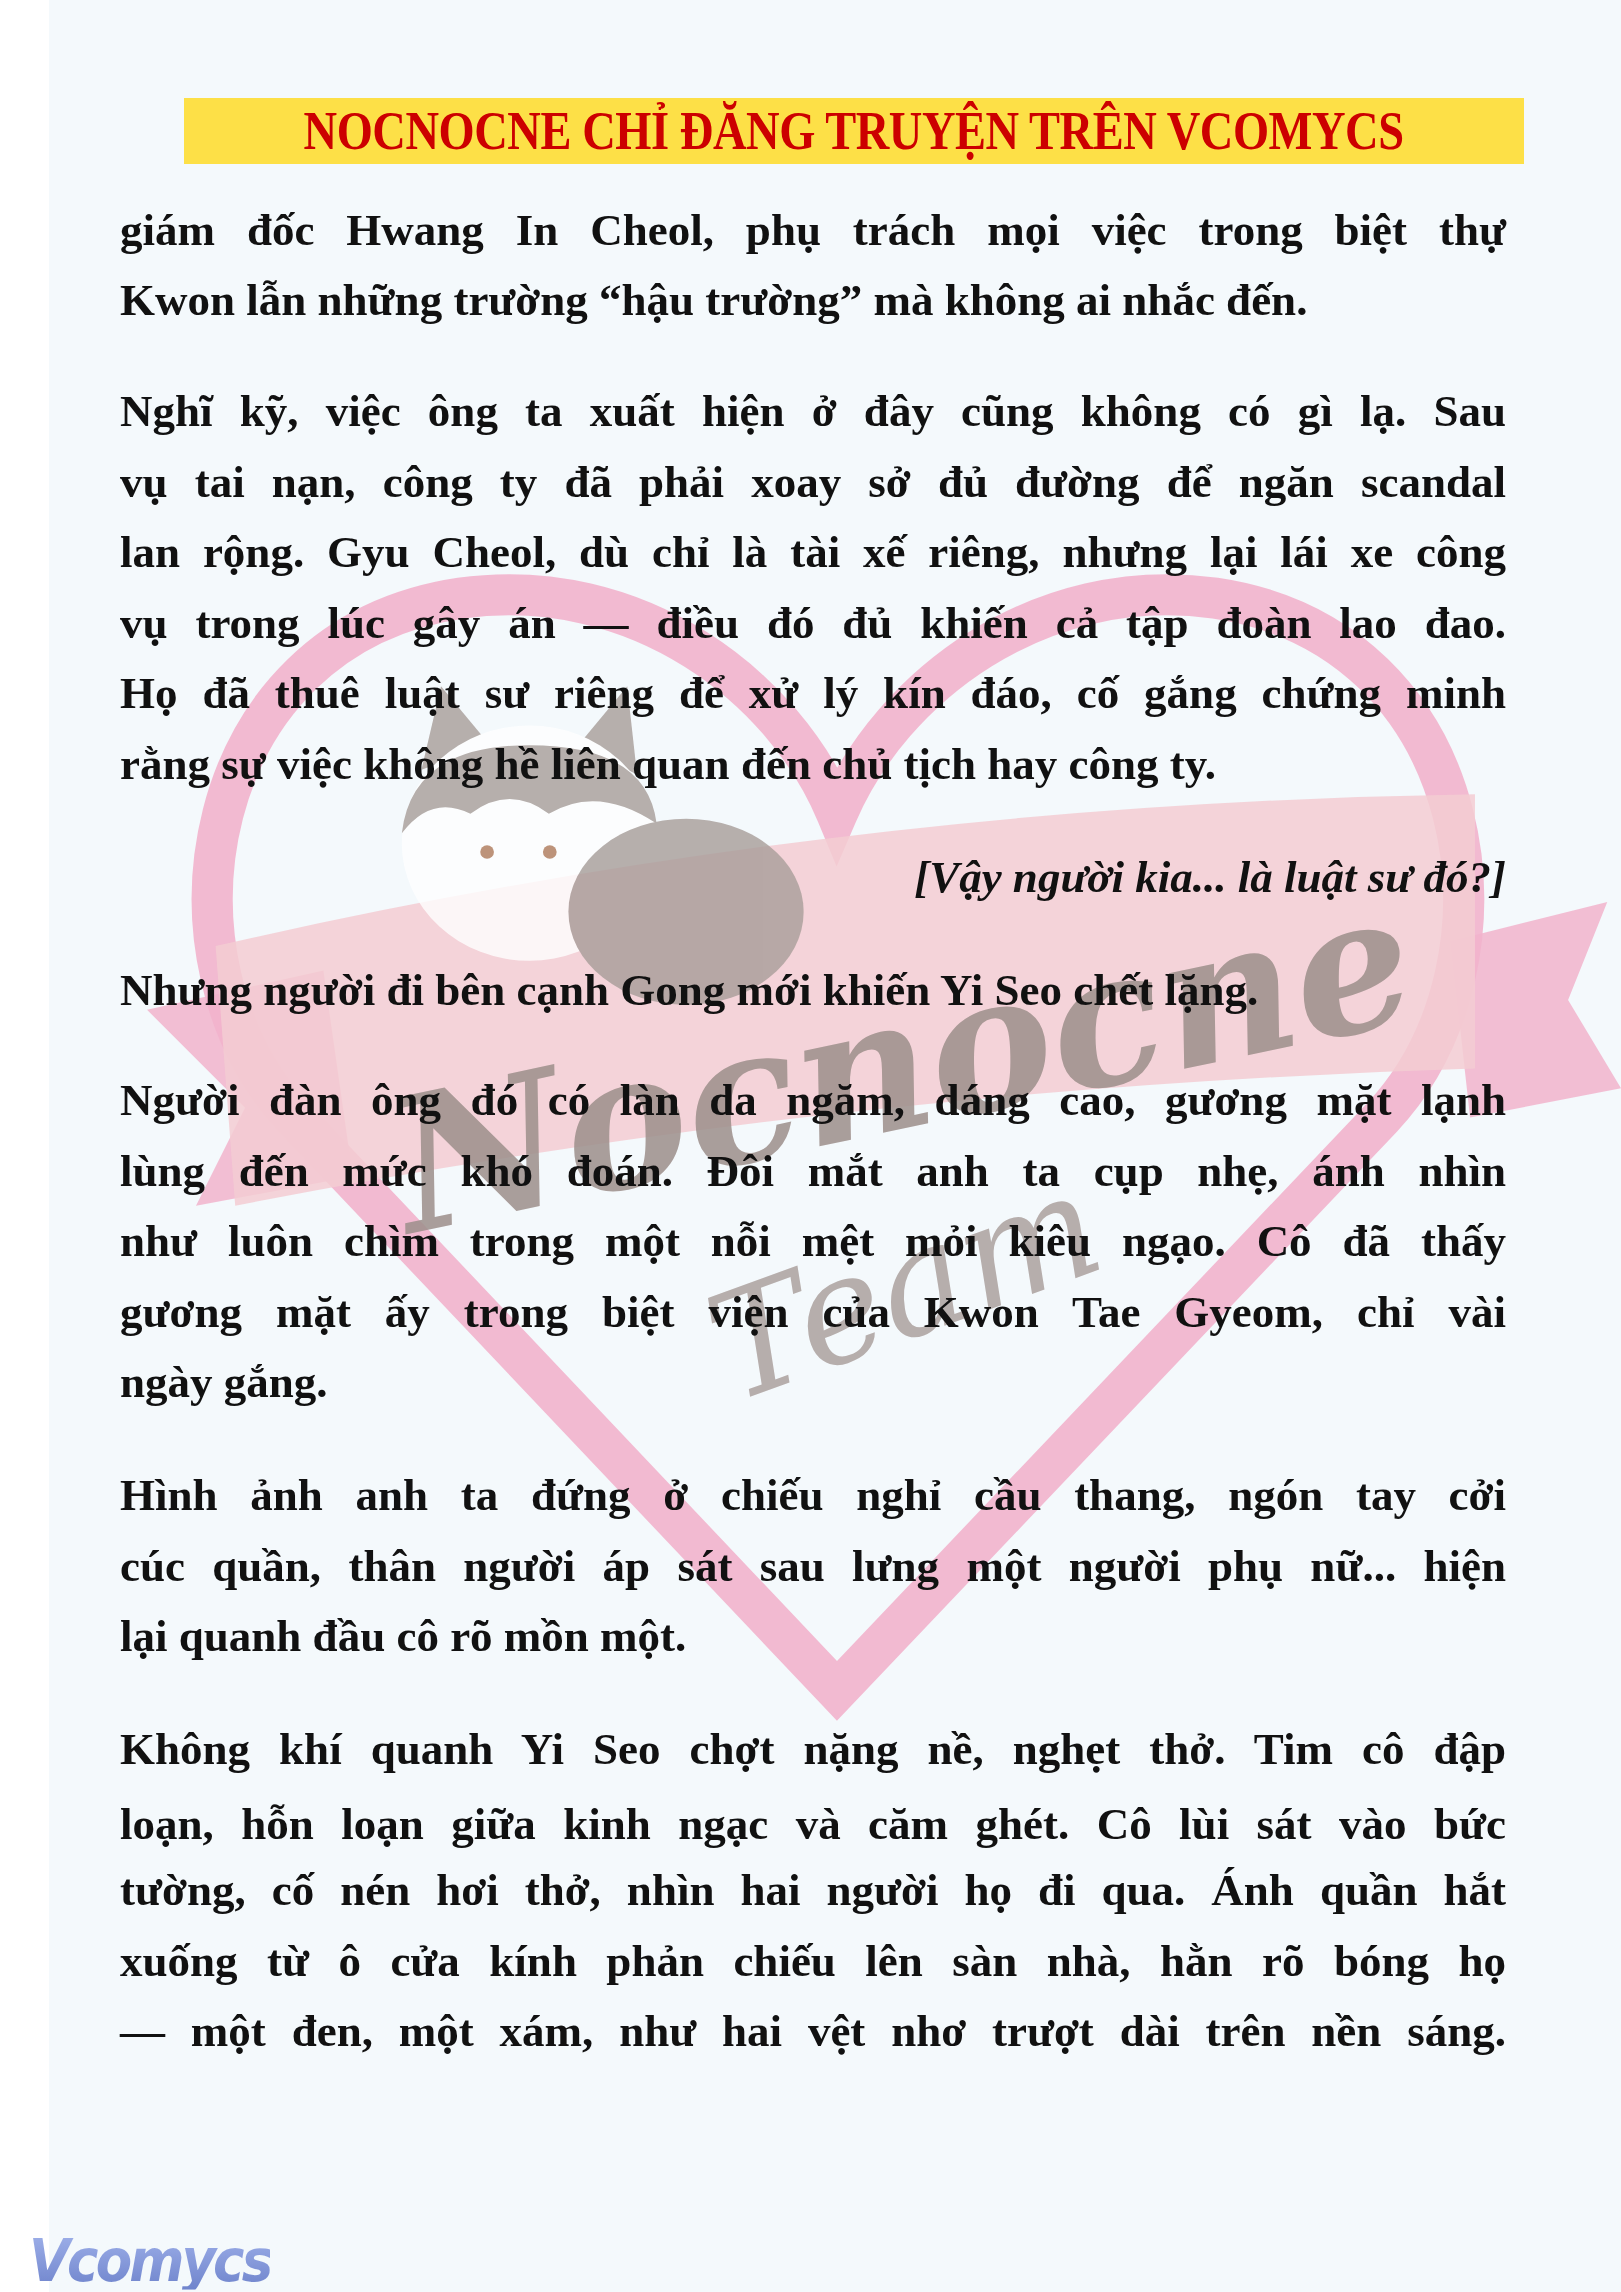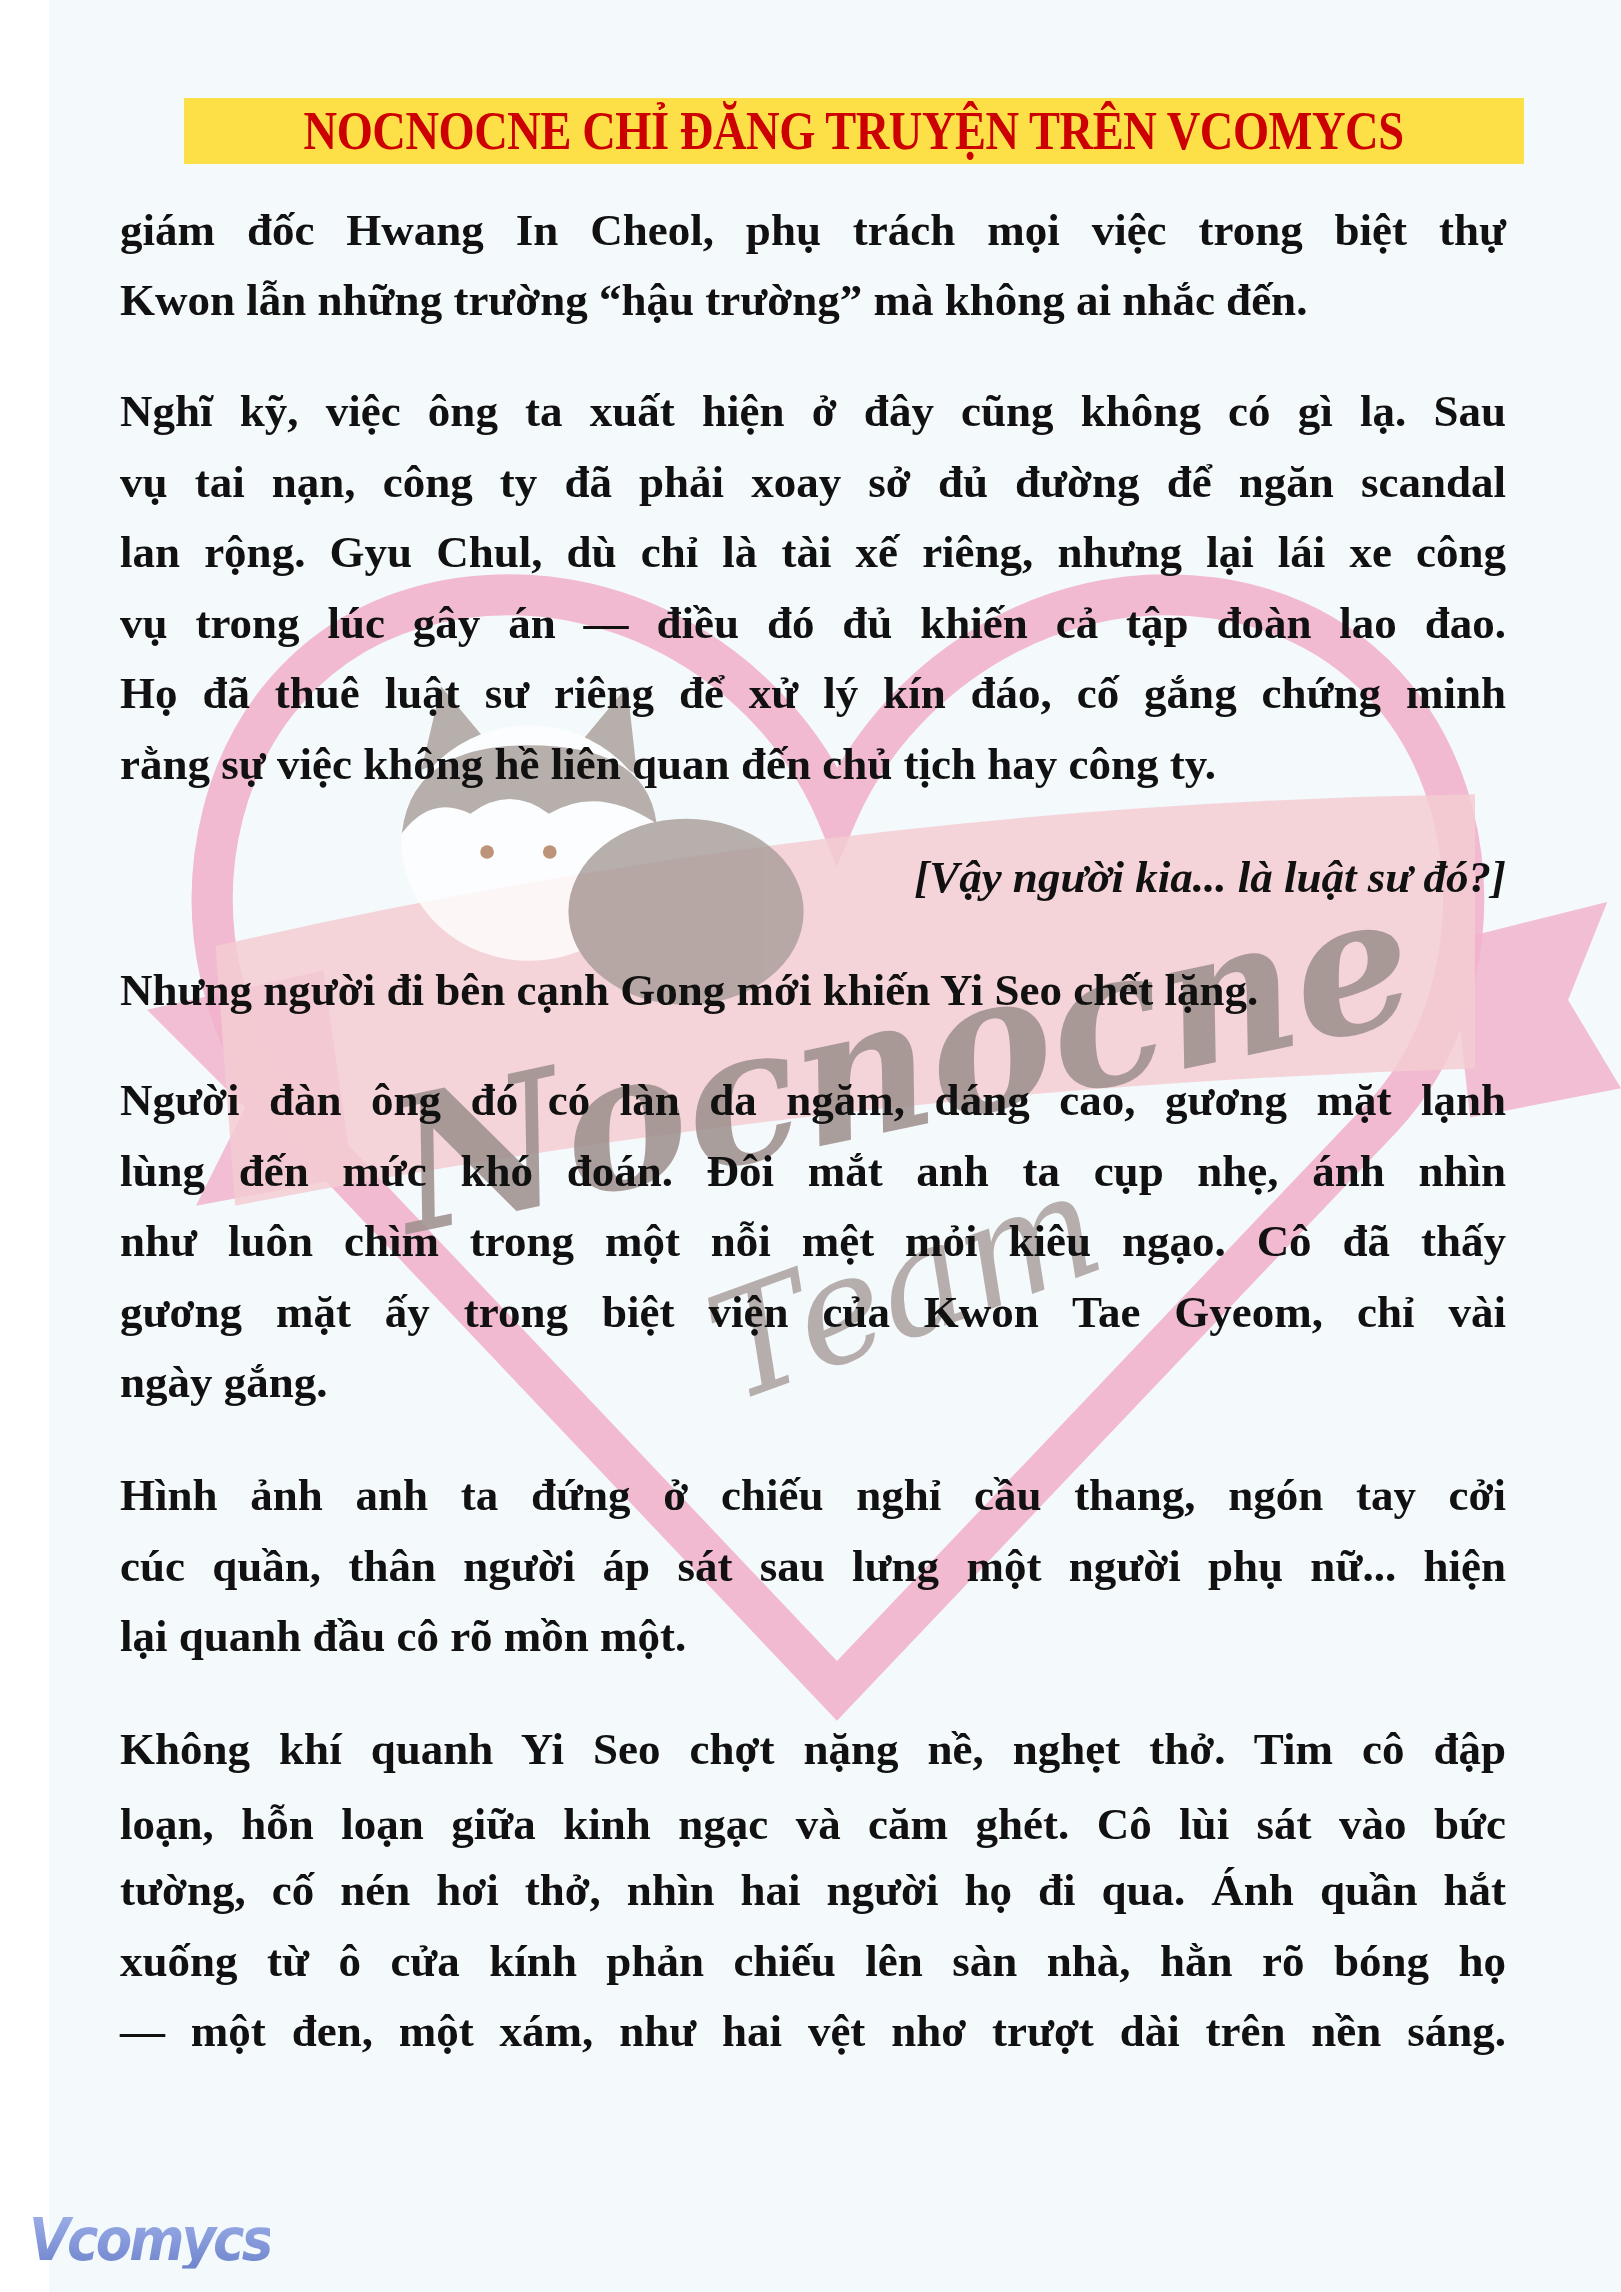--- a/index.html
+++ b/index.html
@@ -30,21 +30,21 @@
   .line {
     position: absolute; left: 0; width: 1386px;
     font-size: 45px; font-weight: bold; color: #111111;
     white-space: nowrap; line-height: 1;
   }
   .line.j { text-align: justify; text-align-last: justify; white-space: normal; font-family: Liberation Serif, serif; }
   .line.last { text-align: left; }
   .line.italic { font-style: italic; text-align: right; }
   .logo {
     position: absolute; left: 29px; top: 2213px; height: 74px; width: 211px;
-    display: flex; align-items: flex-start;
+    display: flex; align-items: flex-end;
   }
   .logo span {
     font-family: "DejaVu Sans", sans-serif; font-weight: bold; font-style: italic;
     font-size: 53px; letter-spacing: -2.9px; line-height: 1;
     color: #7b8fd6;
     background: linear-gradient(180deg, #9fb1ea 0%, #6f84cc 100%);
     -webkit-background-clip: text; background-clip: text;
     -webkit-text-fill-color: transparent;
     transform: scaleY(1.1);
   }
@@ -87,21 +87,21 @@
   <span>NOCNOCNE CHỈ ĐĂNG TRUYỆN TRÊN VCOMYCS</span>
 </div>
 
 <div class="body-text">
 
   <div class="line j" style="top:208px">giám đốc Hwang In Cheol, phụ trách mọi việc trong biệt thự</div>
   <div class="line last" style="top:278px">Kwon lẫn những trường “hậu trường” mà không ai nhắc đến.</div>
 
   <div class="line j" style="top:389px">Nghĩ kỹ, việc ông ta xuất hiện ở đây cũng không có gì lạ. Sau</div>
   <div class="line j" style="top:460px">vụ tai nạn, công ty đã phải xoay sở đủ đường để ngăn scandal</div>
-  <div class="line j" style="top:530px">lan rộng. Gyu Chul, dù chỉ là tài xế riêng, nhưng lại lái xe công</div>
+  <div class="line j" style="top:530px">lan rộng. Gyu Cheol, dù chỉ là tài xế riêng, nhưng lại lái xe công</div>
   <div class="line j" style="top:601px">vụ trong lúc gây án — điều đó đủ khiến cả tập đoàn lao đao.</div>
   <div class="line j" style="top:671px">Họ đã thuê luật sư riêng để xử lý kín đáo, cố gắng chứng minh</div>
   <div class="line last" style="top:742px">rằng sự việc không hề liên quan đến chủ tịch hay công ty.</div>
 
   <div class="line last italic" style="top:855px">[Vậy người kia... là luật sư đó?]</div>
 
   <div class="line last" style="top:968px">Nhưng người đi bên cạnh Gong mới khiến Yi Seo chết lặng.</div>
 
   <div class="line j" style="top:1078px">Người đàn ông đó có làn da ngăm, dáng cao, gương mặt lạnh</div>
   <div class="line j" style="top:1149px">lùng đến mức khó đoán. Đôi mắt anh ta cụp nhẹ, ánh nhìn</div>

